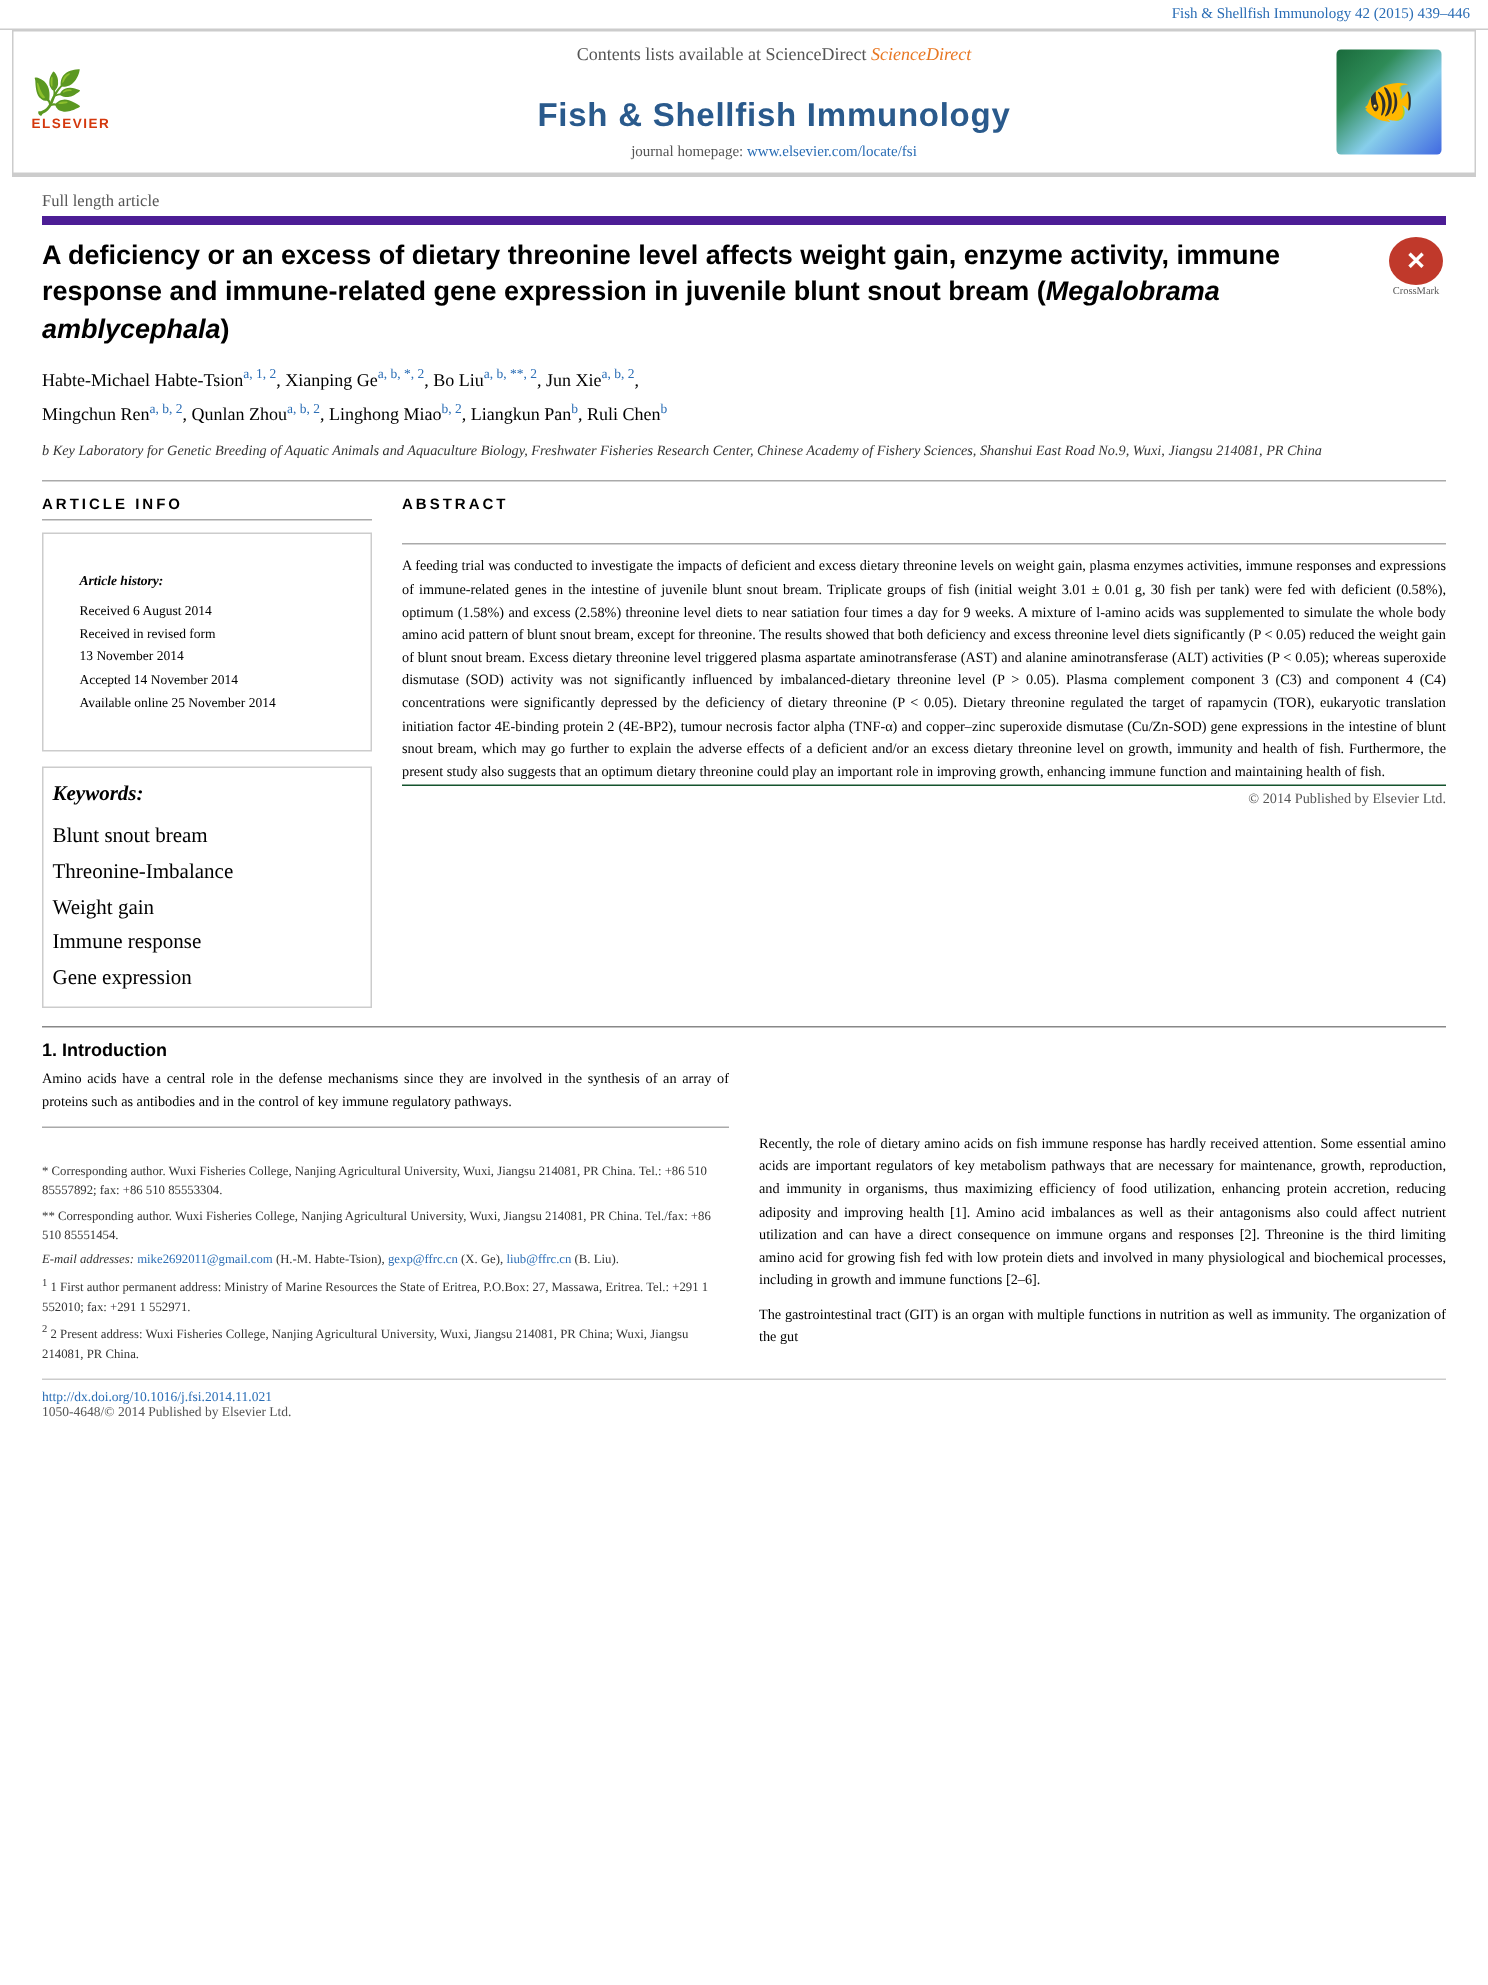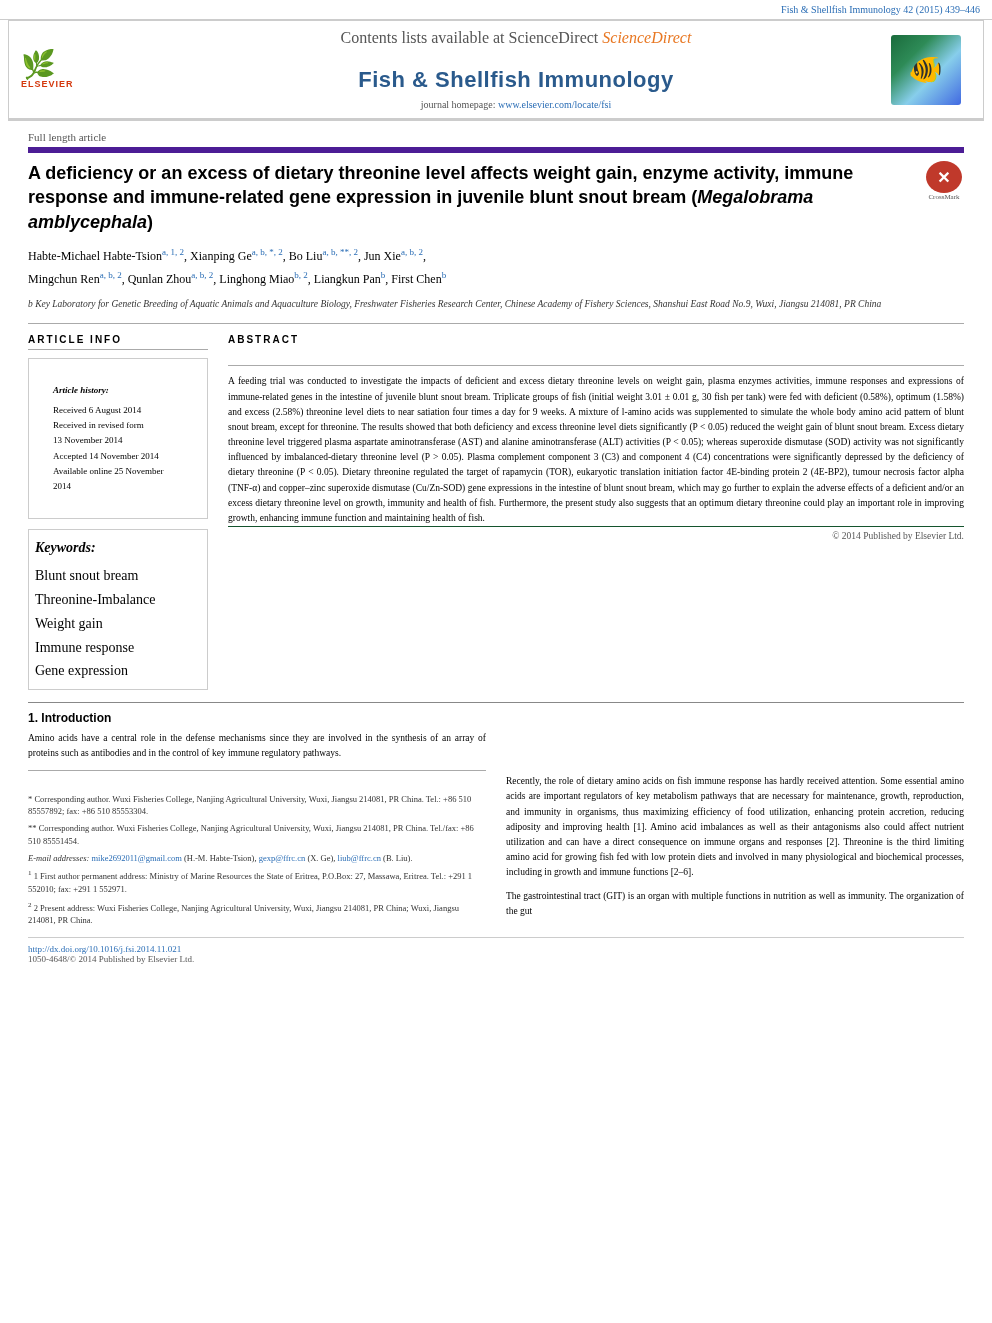--- a/index.html
+++ b/index.html
@@ -176,21 +176,21 @@
     .two-col {
       display: flex;
       gap: 20px;
       border-top: 1px solid #aaa;
       padding-top: 10px;
       margin-bottom: 12px;
     }
 
     
     .article-info {
-      width: 180px;
+      width: 220px;
       flex-shrink: 0;
     }
     .article-info-title {
       font-size: 10px;
       font-weight: bold;
       font-family: Arial, sans-serif;
       letter-spacing: 2px;
       text-transform: uppercase;
       color: #000;
       margin-bottom: 8px;
@@ -322,21 +322,21 @@
 </div>
 
 <div class="journal-header">
 
   <div class="elsevier-logo journal-header-left">
     <div class="elsevier-tree">🌿</div>
     <div class="elsevier-text">ELSEVIER</div>
   </div>
 
   <div class="journal-header-center">
-    <div style="font-size:16px; color:#555; margin-bottom:20px;">
+    <div style="font-size:12px; color:#555; margin-bottom:20px;">
       <span>Contents lists available at ScienceDirect</span>
       <span style="color:#e87722; font-style:italic;"> ScienceDirect</span>
     </div>
     <div class="journal-title-header">Fish &amp; Shellfish Immunology</div>
     <div class="journal-homepage" style="margin-top:6px;">
       <span>journal homepage:</span>
       <a href="#">www.elsevier.com/locate/fsi</a>
     </div>
   </div>
 
@@ -354,21 +354,21 @@
       <span>A deficiency or an excess of dietary threonine level affects weight gain, enzyme activity, immune response and immune-related gene expression in juvenile blunt snout bream (</span><span class="italic">Megalobrama amblycephala</span><span>)</span>
     </div>
     <div class="crossmark">
       <div class="crossmark-circle">✕</div>
       <div class="crossmark-label">CrossMark</div>
     </div>
   </div>
 
   <div class="authors">
     <span>Habte-Michael Habte-Tsion</span><sup class="author-super">a, 1, 2</sup><span>, Xianping Ge</span><sup class="author-super">a, b, *, 2</sup><span>, Bo Liu</span><sup class="author-super">a, b, **, 2</sup><span>, Jun Xie</span><sup class="author-super">a, b, 2</sup><span>,</span><br>
-    <span>Mingchun Ren</span><sup class="author-super">a, b, 2</sup><span>, Qunlan Zhou</span><sup class="author-super">a, b, 2</sup><span>, Linghong Miao</span><sup class="author-super">b, 2</sup><span>, Liangkun Pan</span><sup class="author-super">b</sup><span>, First Chen</span><sup class="author-super">b</sup>
+    <span>Mingchun Ren</span><sup class="author-super">a, b, 2</sup><span>, Qunlan Zhou</span><sup class="author-super">a, b, 2</sup><span>, Linghong Miao</span><sup class="author-super">b, 2</sup><span>, Liangkun Pan</span><sup class="author-super">b</sup><span>, Ruli Chen</span><sup class="author-super">b</sup>
   </div>
 
   <div class="affiliations">
     <div>b Key Laboratory for Genetic Breeding of Aquatic Animals and Aquaculture Biology, Freshwater Fisheries Research Center, Chinese Academy of Fishery Sciences, Shanshui East Road No.9, Wuxi, Jiangsu 214081, PR China</div>
   </div>
 
   <div class="two-col">
 
     <div class="article-info">
       <div class="article-info-title">ARTICLE INFO</div>

